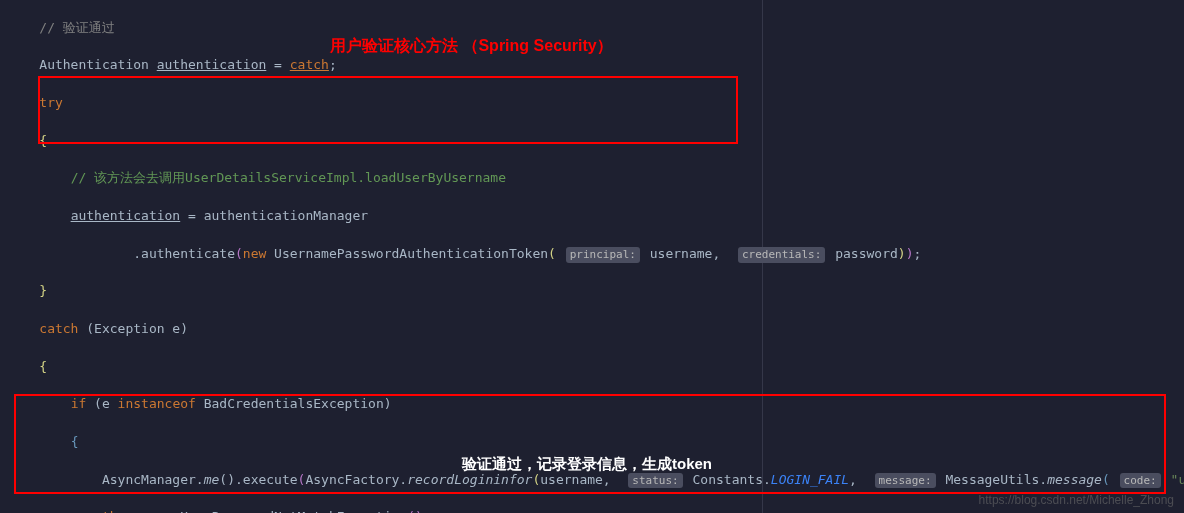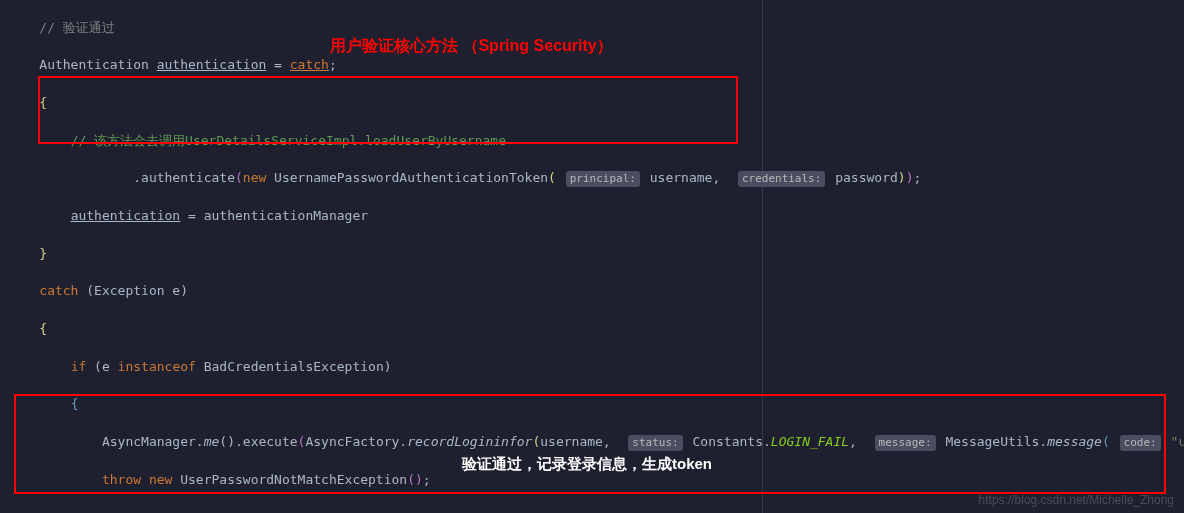--- a/index.html
+++ b/index.html
@@ -14,21 +14,21 @@
   overflow: hidden;
   position: relative;
 }
 .editor { padding: 0 0 0 8px; white-space: pre; position: relative; }
 .line { height: 18.8px; position: relative; }
 .kw { color: #cc7832; }
 .str { color: #6a8759; }
 .cmt { color: #808080; }
 .cmt-green { color: #629755; }
 .italic { font-style: italic; }
-.const-green { color: #84cc16; font-style: italic; }
+.const-green { color: #3b82f6; font-style: italic; }
 .underline { text-decoration: underline; }
 .hint-badge {
   display: inline-block; background: #4a4d5f; color: #b8b8b8;
   border-radius: 3px; padding: 0 4px; font-size: 11px;
   font-style: normal; margin: 0 2px;
 }
 .paren-y { color: #d4d486; }
 .paren-b { color: #6897bb; }
 .paren-p { color: #b877c9; }
 .red-box1 {
@@ -60,24 +60,25 @@
 .vguide { position: absolute; left: 762px; top: 0; bottom: 0; width: 1px; background: #353749; }
 </style>
 </head>
 <body>
 
 <div class="vguide"></div>
 
 <div class="editor">
 <div class="line">    <span class="cmt">// 验证通过</span></div>
 <div class="line">    <span>Authentication </span><span class="underline">authentication</span><span> = </span><span class="kw underline">catch</span><span>;</span></div>
+<div class="line">    <span class="kw">try</span></div>
 <div class="line">    <span class="paren-y">{</span></div>
 <div class="line">        <span class="cmt-green">// 该方法会去调用UserDetailsServiceImpl.loadUserByUsername</span></div>
+<div class="line">        <span class="underline">authentication</span><span> = authenticationManager</span></div>
 <div class="line">                <span>.authenticate</span><span class="paren-p">(</span><span class="kw">new</span><span> UsernamePasswordAuthenticationToken</span><span class="paren-y">(</span> <span class="hint-badge">principal:</span> <span>username, </span> <span class="hint-badge">credentials:</span> <span>password</span><span class="paren-y">)</span><span class="paren-p">)</span>;</div>
-<div class="line">        <span class="underline">authentication</span><span> = authenticationManager</span></div>
 <div class="line">    <span class="paren-y">}</span></div>
 <div class="line">    <span class="kw">catch</span><span> (Exception e)</span></div>
 <div class="line">    <span class="paren-y">{</span></div>
 <div class="line">        <span class="kw">if</span><span> (e </span><span class="kw">instanceof</span><span> BadCredentialsException)</span></div>
 <div class="line">        <span class="paren-b">{</span></div>
 <div class="line">            <span>AsyncManager.</span><span class="italic">me</span><span>().execute</span><span class="paren-p">(</span><span>AsyncFactory.</span><span class="italic">recordLogininfor</span><span class="paren-y">(</span><span>username, </span> <span class="hint-badge">status:</span> <span>Constants.</span><span class="const-green">LOGIN_FAIL</span><span>, </span> <span class="hint-badge">message:</span> <span>MessageUtils.</span><span class="italic">message</span><span class="paren-b">(</span> <span class="hint-badge">code:</span> <span class="str">"user.password.not.match"</span>;</div>
 <div class="line">            <span class="kw">throw</span><span class="kw"> new</span><span> UserPasswordNotMatchException</span><span class="paren-p">(</span><span class="paren-p">)</span>;</div>
 
 
 

